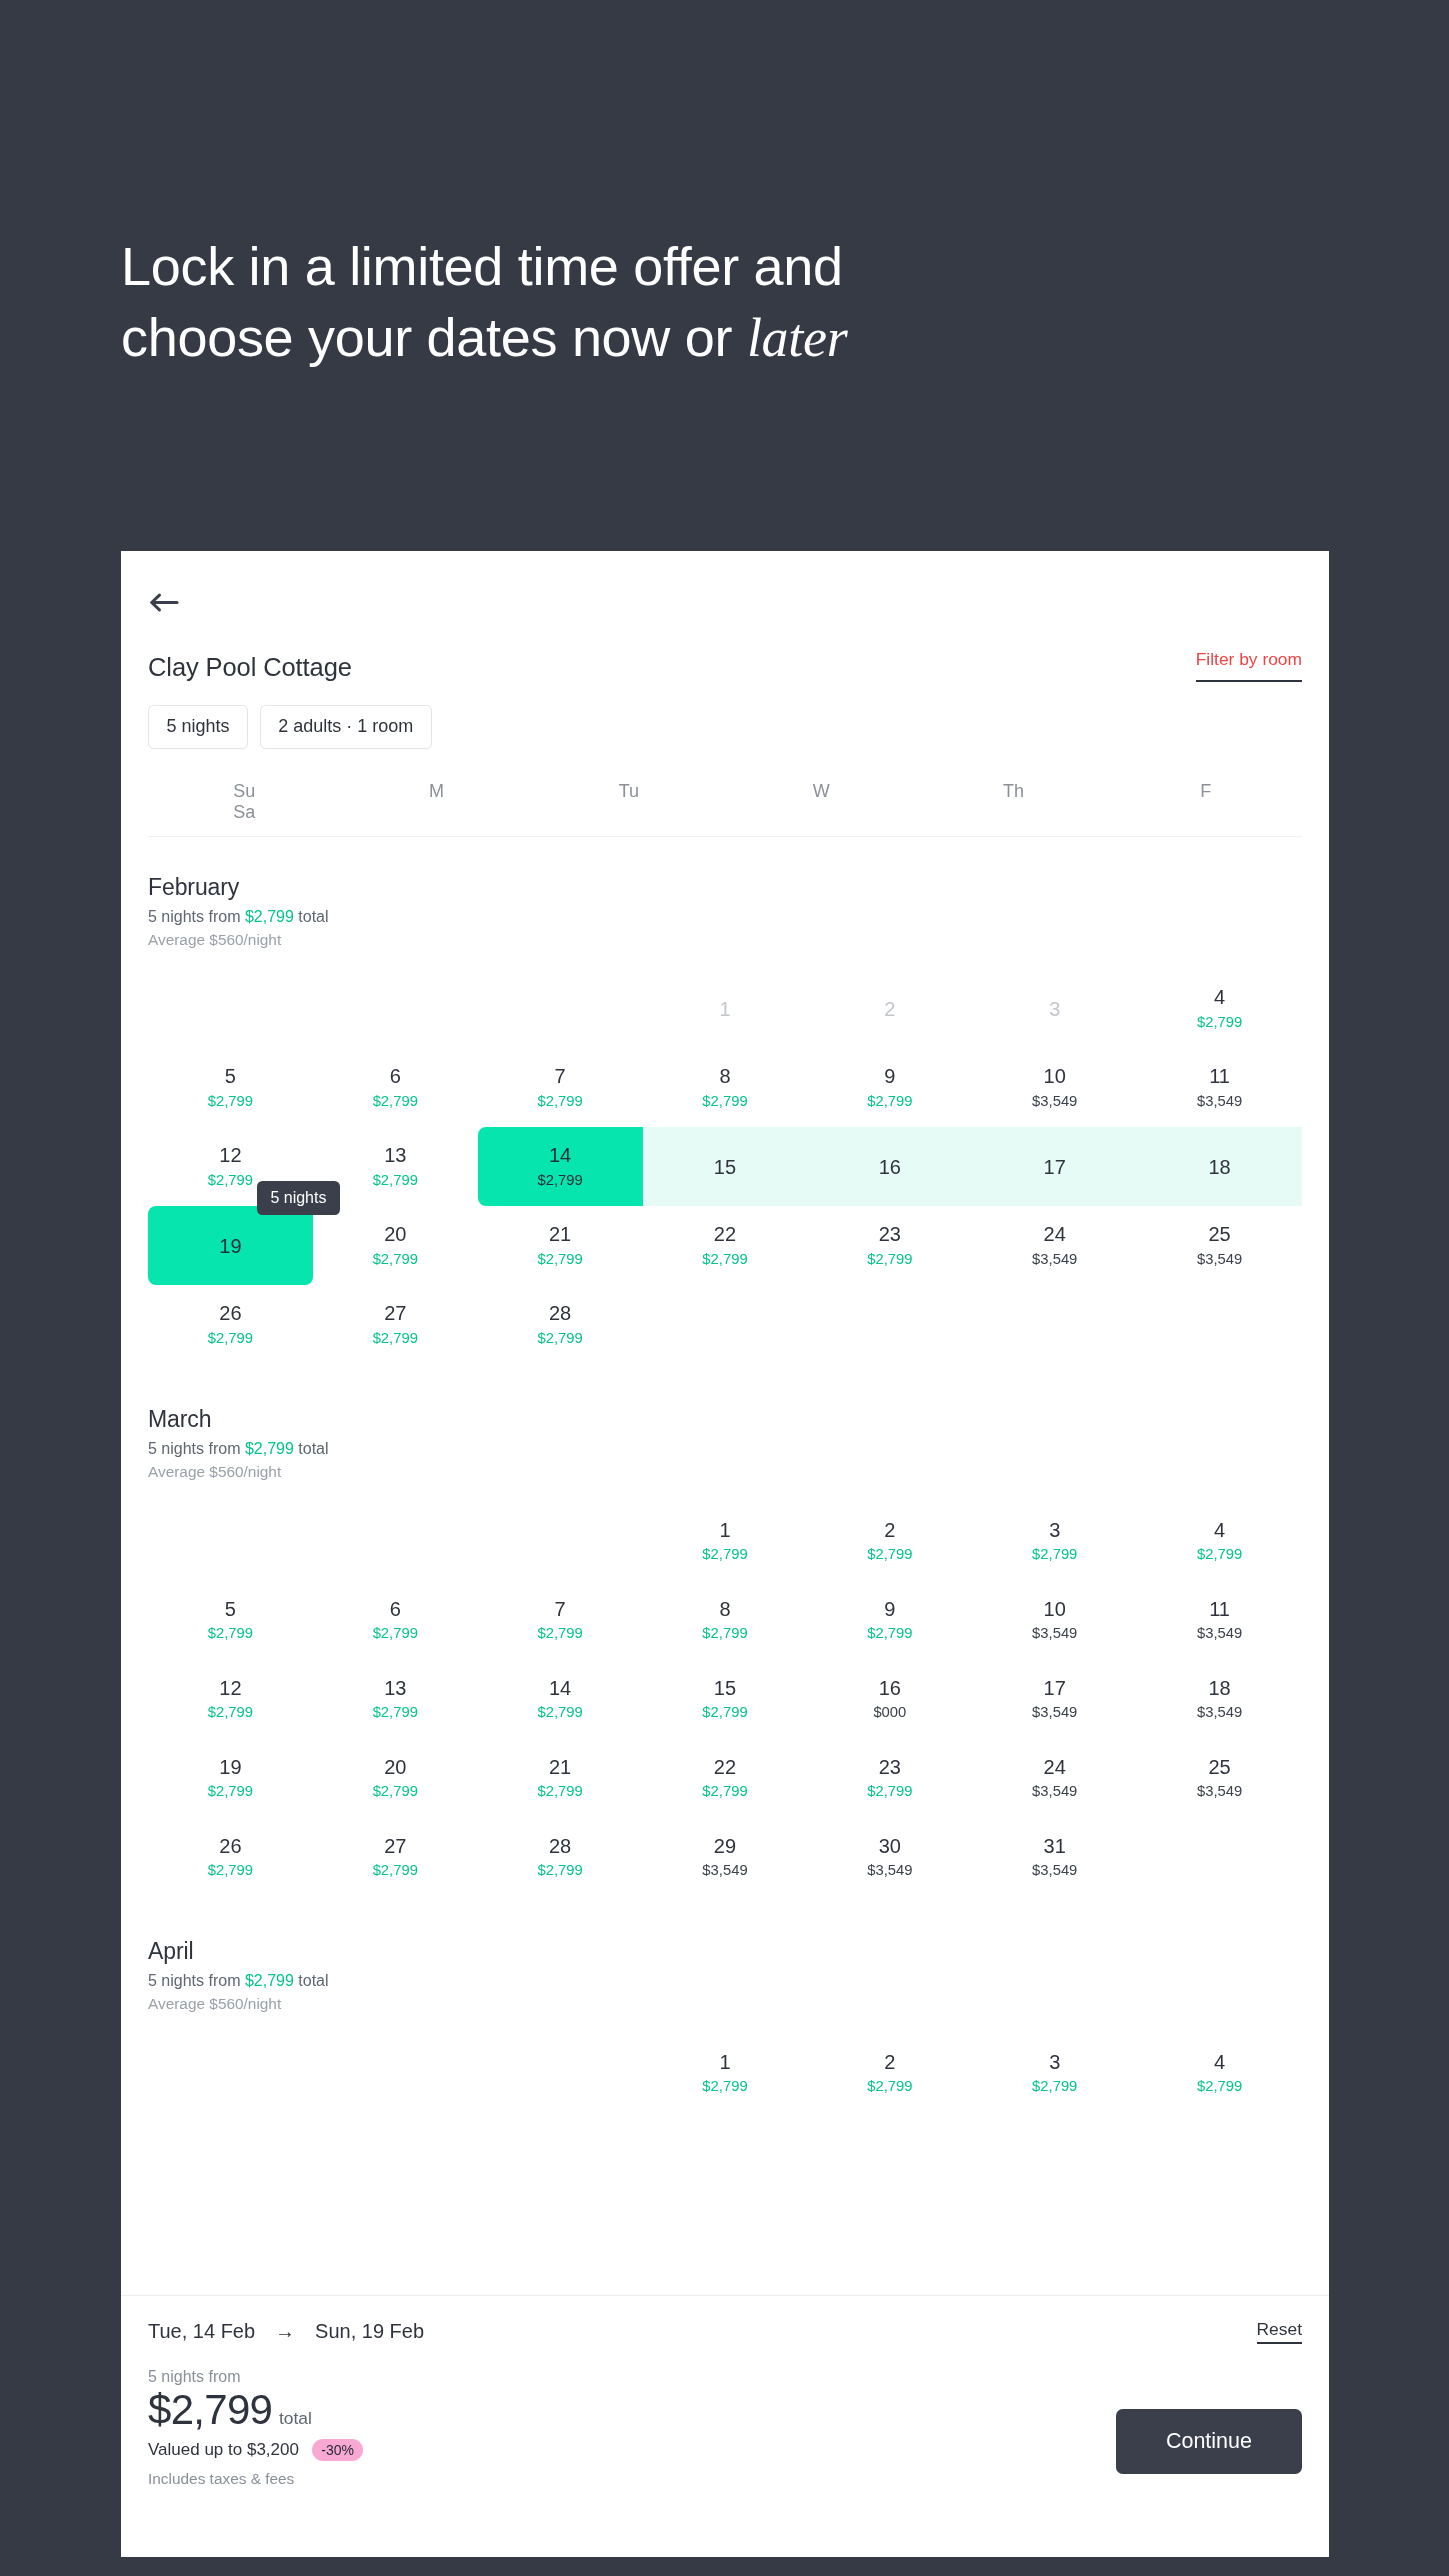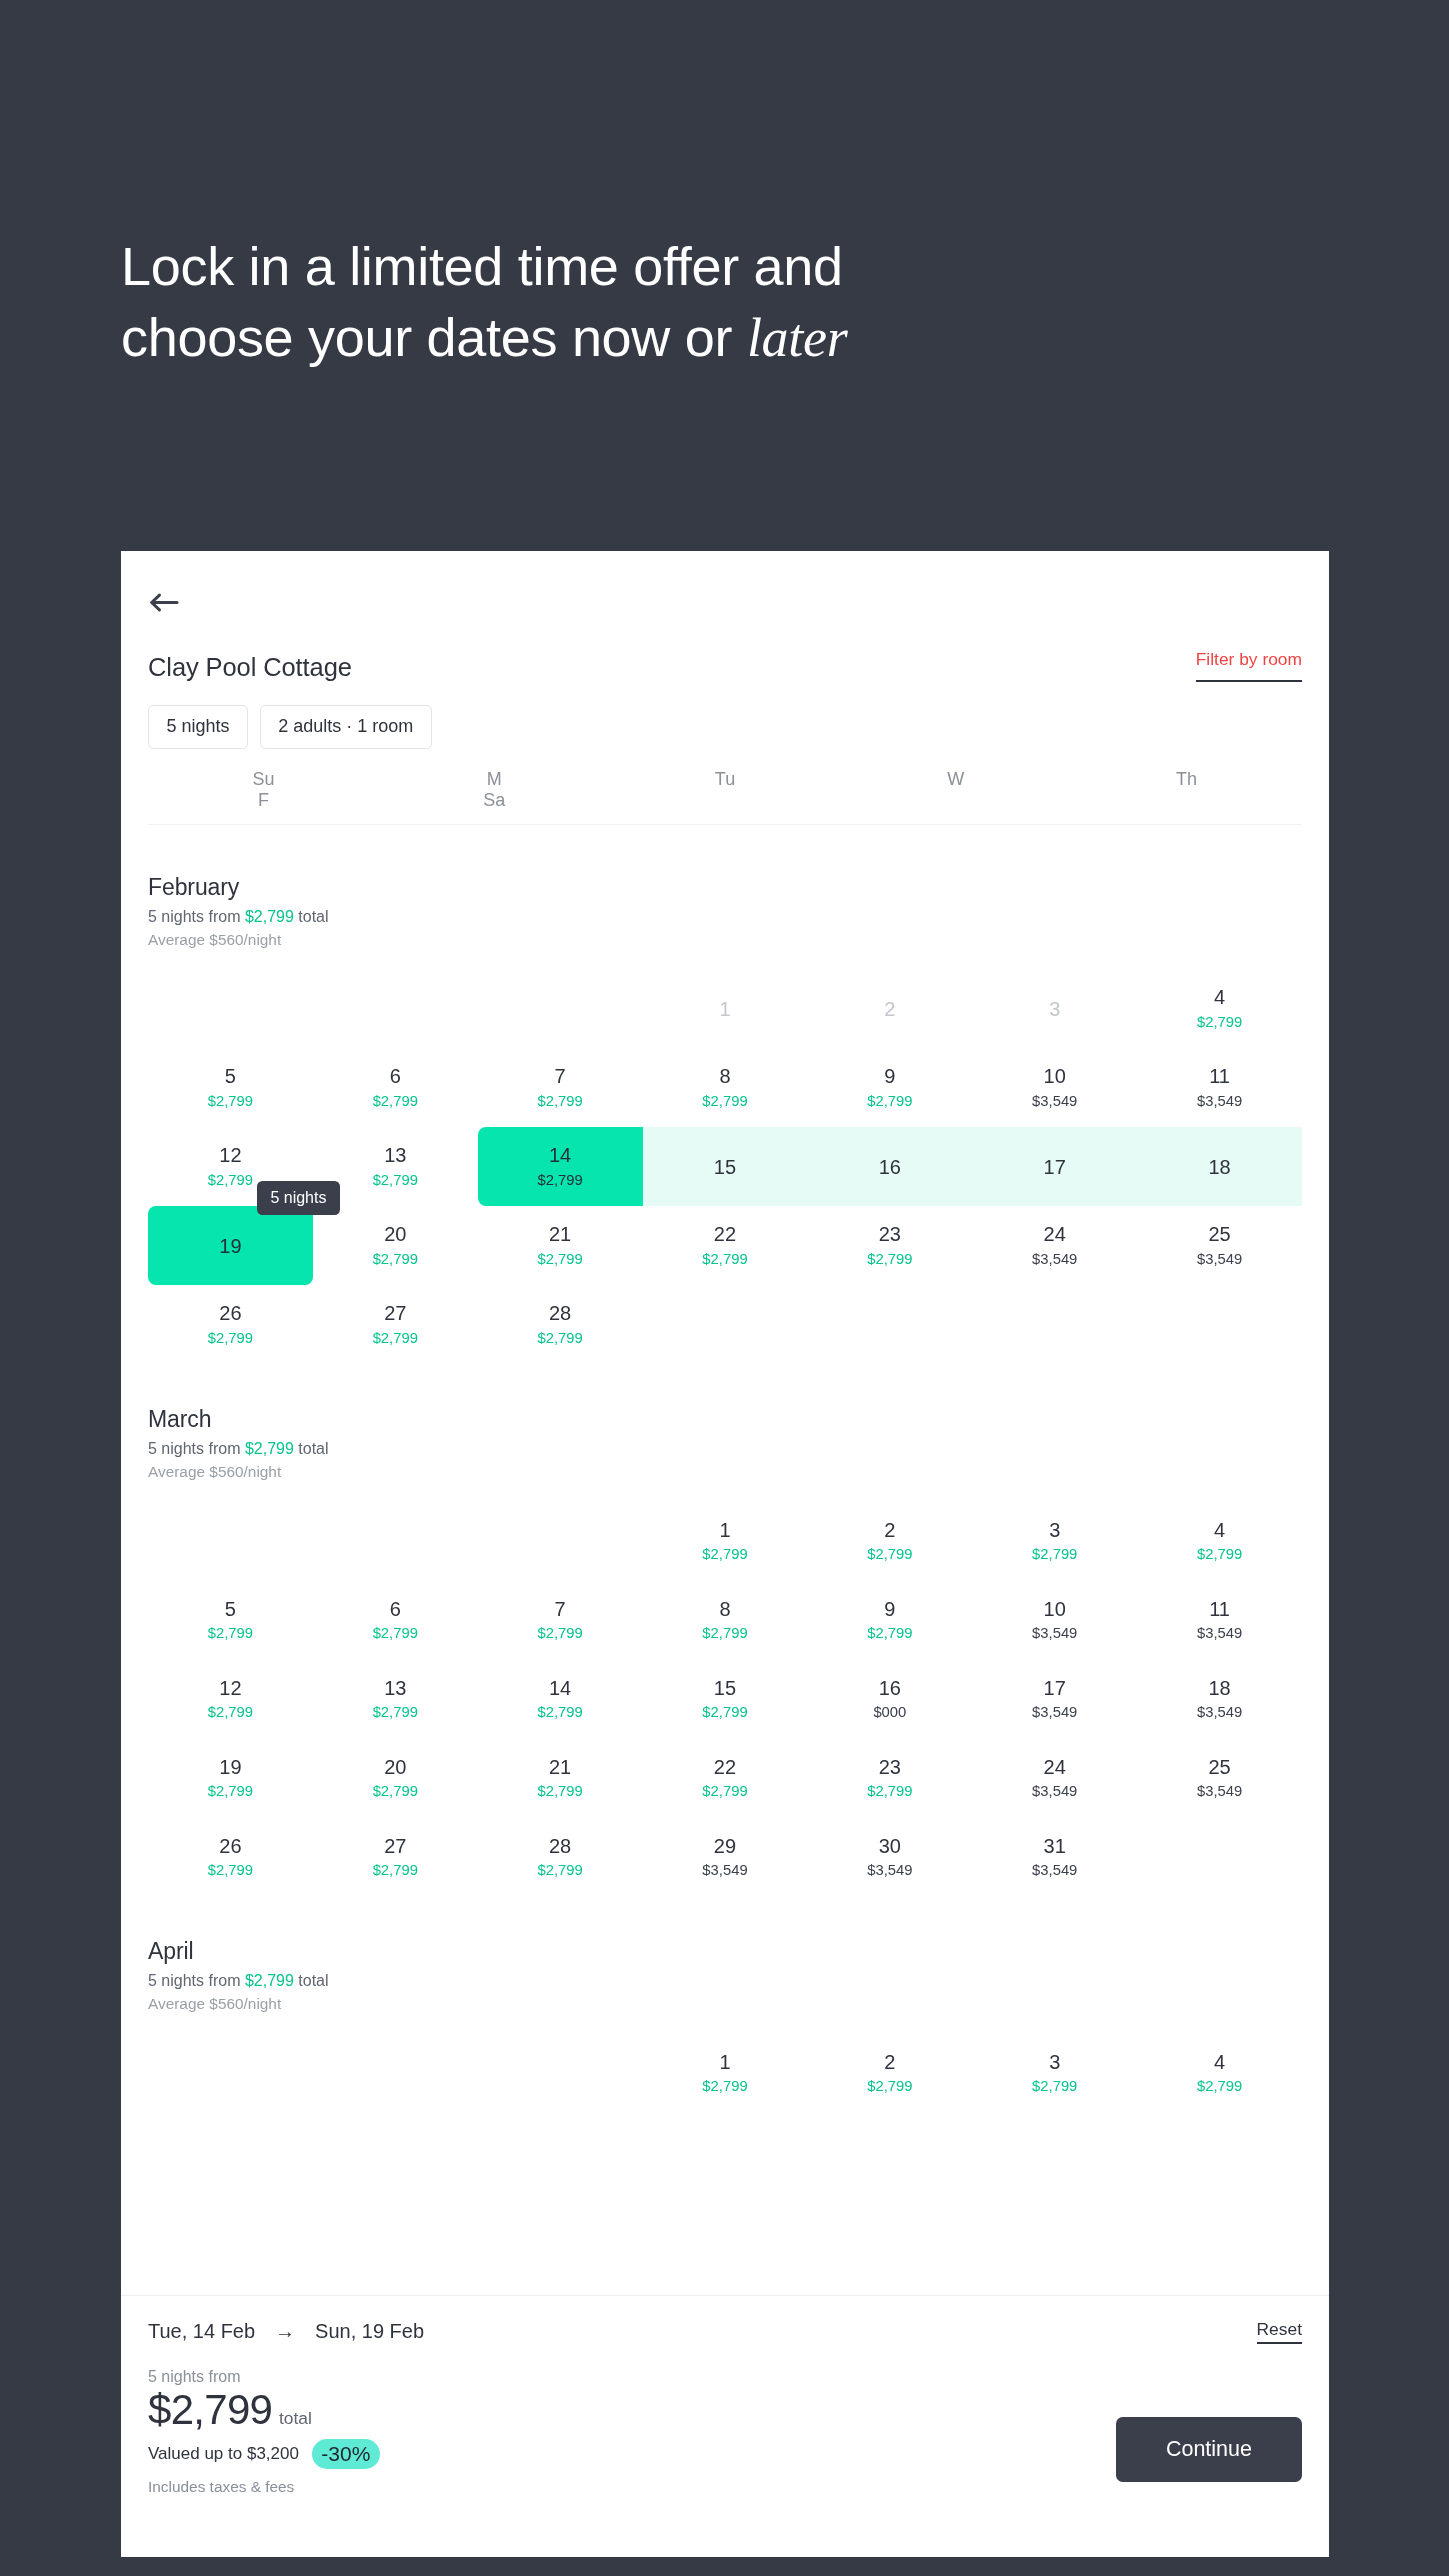--- a/index.html
+++ b/index.html
@@ -70,22 +70,22 @@
     padding: 10.7px 17.4px;
     font-size: 18px;
     color: #2e333d;
     background: #fff;
     cursor: pointer;
     white-space: nowrap;
   }
 
   
   .dow-row {
-    display: grid; grid-template-columns: repeat(5, 1fr);
-    margin-top: 20px;
+    display: grid; grid-template-columns: repeat(6, 1fr);
+    margin-top: 32px;
     padding: 0 0 13px 0;
     border-bottom: 1.3px solid #f0f1f3;
   }
   .dow {
     text-align: center; font-size: 18px; color: #8b9099; font-weight: 400;
   }
 
   
   .cal-body {
     position: absolute;
@@ -165,22 +165,22 @@
 
   .foot-main { display: flex; align-items: flex-end; justify-content: space-between; margin-top: 24px; }
   .price-block { }
   .pb-label { font-size: 16px; color: #8a9099; }
   .pb-amount-row { display: flex; align-items: baseline; margin-top: 2.7px; }
   .pb-amount { font-size: 42px; color: #2e333d; letter-spacing: -0.7px; line-height: 1; }
   .pb-total { font-size: 17.4px; color: #5f6670; margin-left: 6.7px; }
   .pb-valued-row { display: flex; align-items: center; gap: 13px; margin-top: 8px; }
   .pb-valued { font-size: 17px; color: #2e333d; }
   .pb-badge {
-    background: #5eead4; color: #1e2730;
-    font-size: 21px; padding: 3.4px 9.4px; border-radius: 670px;
+    background: #f9a8d4; color: #1e2730;
+    font-size: 14px; padding: 3.4px 9.4px; border-radius: 670px;
   }
   .pb-taxes { font-size: 15.4px; color: #8a9099; margin-top: 8.7px; }
 
   .continue-btn {
     background: #3a3f4b; color: #ffffff;
     font-size: 21.5px; border: none; border-radius: 6.7px;
     padding: 20px 50px; cursor: pointer;
     margin-bottom: 14px;
   }
 </style>

